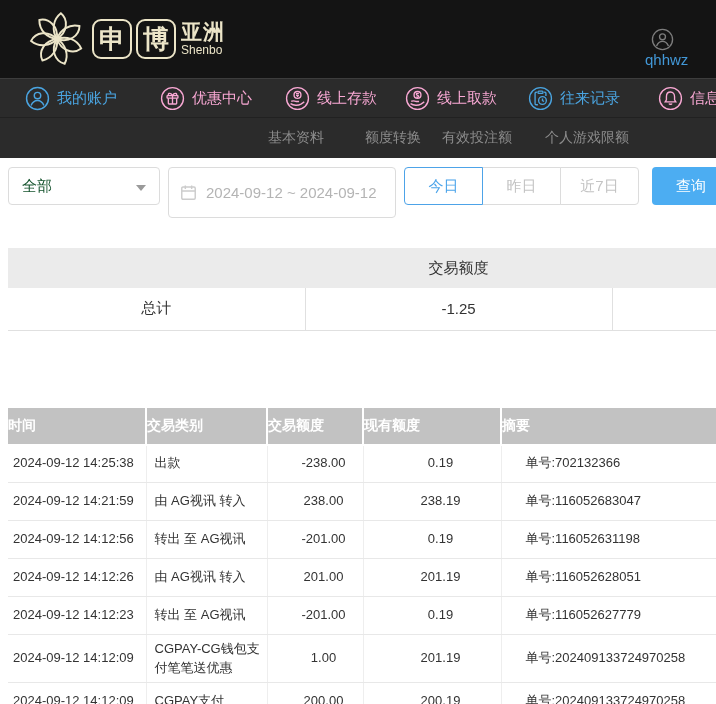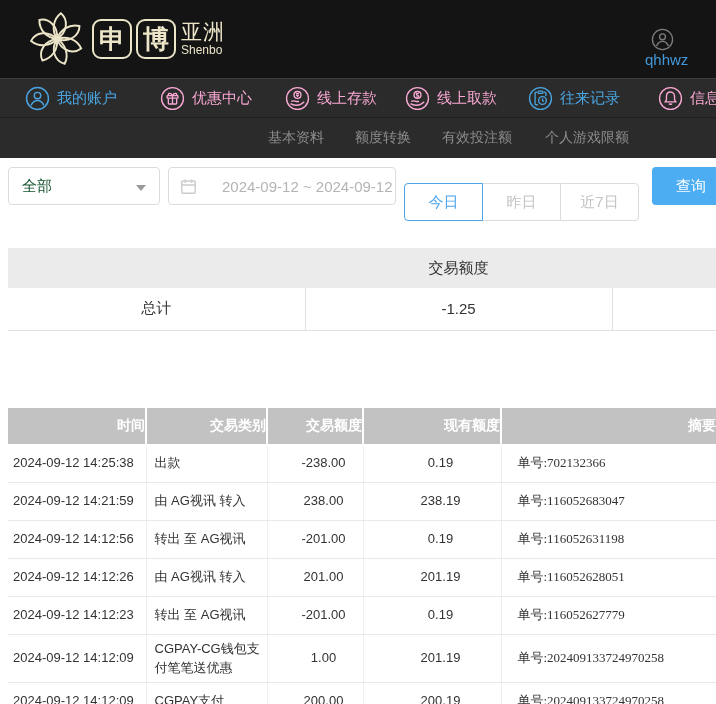--- a/index.html
+++ b/index.html
@@ -12,21 +12,21 @@
   
   .topbar { position:relative; height:78px; background:var(--topbar-bg,#141414); }
   .brand { position:absolute; left:26px; top:7px; height:64px; display:flex; align-items:center; cursor:pointer; }
   .flower { display:block; }
   .logo-box {
     width:40px; height:40px; border:2px solid var(--logo-cream,#ece5c8); border-radius:9px;
     color:var(--logo-cream,#ece5c8); font-size:26px; font-weight:bold;
     display:flex; align-items:center; justify-content:center; margin-left:4px;
   }
   .brand-right { margin-left:5px; color:var(--logo-cream,#ece5c8); }
-  .brand-region { font-size:21px; font-weight:normal; letter-spacing:1px; line-height:22px; }
+  .brand-region { font-size:21px; font-weight:bold; letter-spacing:1px; line-height:22px; }
   .brand-sub { font-size:12px; line-height:14px; }
   .user { position:absolute; left:636px; top:28px; display:flex; align-items:center; cursor:pointer;flex-direction:column; }
   .user .uicon { color:#7d7d7d; }
   .user .uname { margin-left:9px; font-size:15px; color:#4298d8; white-space:nowrap; }
 
   
   .mainnav { position:relative; height:39px; background:var(--nav-bg,#2b2b2b); border-top:1px solid #3d3d3d; }
   .nav-item {
     position:absolute; top:0; height:38px; display:flex; align-items:center; gap:7px;
     color:#f9a8d4; font-size:15px; cursor:pointer; white-space:nowrap; text-decoration:none;
@@ -48,26 +48,26 @@
     border:1px solid #dcdcdc; border-radius:4px; background:#fff;
     display:flex; align-items:center; padding-left:13px;
     font-size:15px; color:#14532d; cursor:pointer;
   }
   .caret {
     position:absolute; right:13px; top:17px; width:0; height:0;
     border-left:5px solid transparent; border-right:5px solid transparent;
     border-top:6px solid #9a9a9a;
   }
   .datefield {
-    position:absolute; left:168px; top:9px; width:228px; height:38px;
+    position:absolute; left:168px; top:9px; width:228px; height:51px;
     border:1px solid #dcdcdc; border-radius:4px; background:#fff;
-    display:flex; align-items:center; padding-left:10px; gap:24px;
+    display:flex; align-items:center; padding-left:10px; gap:8px;
     font-size:15px; color:#b4b4b4; cursor:pointer; white-space:nowrap;
   }
-  .btngroup { position:absolute; left:404px; top:25px; display:flex;border-radius:7px; }
+  .btngroup { position:absolute; left:404px; top:9px; display:flex;border-radius:7px; }
   .qbtn {
     width:79px; height:38px; background:#fff; font-size:15px;
     border:1px solid #dcdcdc; color:#c3c3c3; cursor:pointer;
     font-family:inherit;
   }
   .qbtn.first { border-color:#4da3e8; color:#4ba4ea; border-radius:4px 0 0 4px; position:relative; z-index:2; }
   .qbtn.mid { margin-left:-1px; }
   .qbtn.last { margin-left:-1px; border-radius:0 4px 4px 0; }
   .searchbtn {
     position:absolute; left:652px; top:9px; width:78px; height:38px;
@@ -85,34 +85,34 @@
   .summary td {
     height:42px; text-align:center; font-size:15px; color:#333;
     border-bottom:1px solid #e0e0e0; background:#fff;
   }
   .summary td + td { border-left:1px solid #e0e0e0; }
 
   
   .txtable { margin:77px 0 0 8px; width:708px; }
   .txtable th {
     height:37px; background:var(--table-header-bg,#c2c2c2);
-    color:#fff; font-size:14px; font-weight:bold; text-align:right;
+    color:#fff; font-size:14px; font-weight:bold; text-align:left;
     border-bottom:2px solid #fff;
     margin-top:48px;
   }
   .txtable th + th { border-left:2px solid #fff; }
   .txtable td {
     height:38px; font-size:13px; color:#333; background:#fff;
     border-bottom:1px solid #e8e8e8; vertical-align:middle; line-height:1.45;
   }
   .txtable td + td { border-left:1px solid #eeeeee; }
   .td-time { padding-left:5px; font-size:12.5px; white-space:nowrap;margin-left:48px; }
   .td-type { padding:2px 4px 2px 8px; word-break:break-all; }
   .td-amount, .td-balance { text-align:center; padding-right:8px;padding-left:25px; }
-  .td-memo { padding-left:16px; white-space:nowrap;font-family:Liberation Serif, serif; }
+  .td-memo { padding-left:24px; white-space:nowrap; }
 </style>
 </head>
 <body>
 
 <div class="topbar">
   <div class="brand">
     <svg class="flower" width="62" height="62" viewBox="0 0 64 64">
       <g fill="none" stroke="#ece5c8" stroke-width="2">
         <path d="M32 32 C26.5 23.5 27.5 12 36 5.5 C44 12 43 25 32 32 Z"></path>
         <path d="M32 32 C26.5 23.5 27.5 12 36 5.5 C44 12 43 25 32 32 Z" transform="rotate(51.4 32 32)"></path>
@@ -195,21 +195,21 @@
       <circle cx="12" cy="12" r="10.5"></circle>
       <path d="M12 5.8 C9.4 5.8 8.1 7.9 8.1 10.3 L8.1 13.2 L6.9 15.2 L17.1 15.2 L15.9 13.2 L15.9 10.3 C15.9 7.9 14.6 5.8 12 5.8 Z"></path>
       <path d="M10.6 16.8 C10.9 17.8 13.1 17.8 13.4 16.8"></path>
     </svg>
     <span>信息</span>
   </a>
 </nav>
 
 <nav class="subnav">
   <span class="subnav-item" style="left:268px">基本资料</span>
-  <span class="subnav-item" style="left:355px">额度转换</span>
+  <span class="subnav-item" style="left:365px">额度转换</span>
   <span class="subnav-item" style="left:442px">有效投注额</span>
   <span class="subnav-item" style="left:545px">个人游戏限额</span>
 </nav>
 
 <div class="filterbar">
   <div class="select">
     <span>全部</span>
     <i class="caret"></i>
   </div>
   <div class="datefield">

